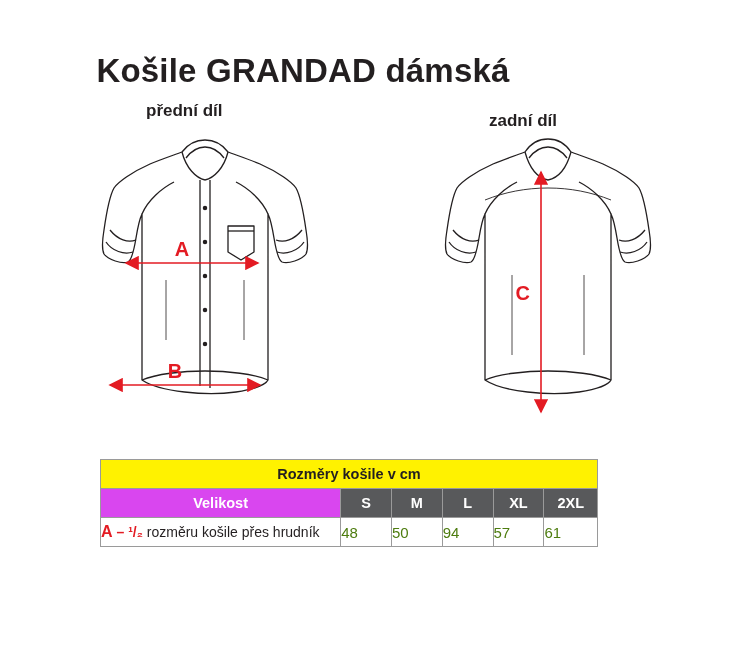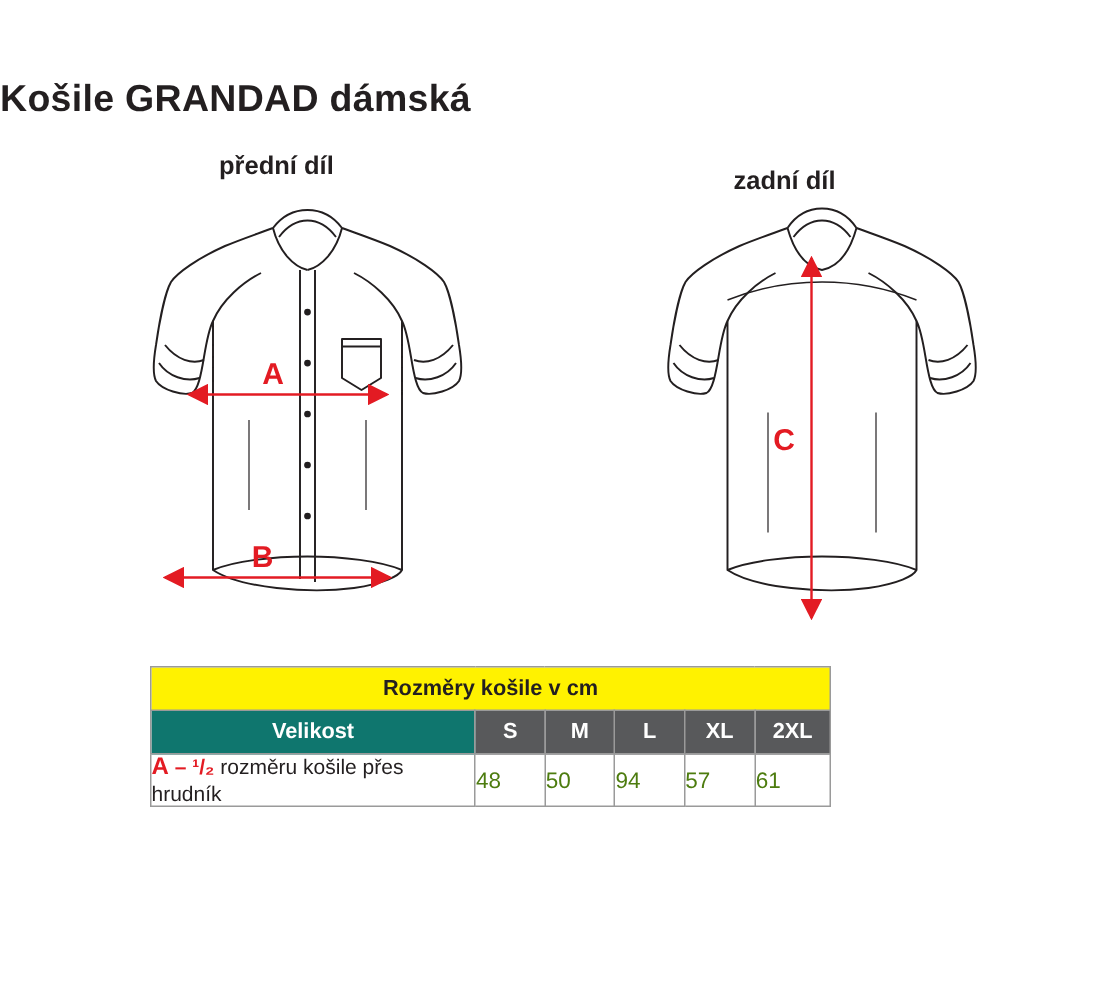--- a/index.html
+++ b/index.html
@@ -13,22 +13,22 @@
     font-family: "Liberation Sans", sans-serif;
     color: #231f20;
     position: relative;
     overflow: hidden;
   }
   .page-title {
     position: absolute;
     top: 52px;
     left: 0;
     width: 606px;
-    text-align: left;
-    font-size: 25px;
+    text-align: center;
+    font-size: 33px;
     font-weight: bold;
     letter-spacing: 0.2px;
   }
   .view-label {
     position: absolute;
     font-size: 17px;
     font-weight: bold;
     color: #231f20;
   }
   .label-front { top: 101px; left: 146px; }
@@ -45,22 +45,22 @@
     font-family: "Liberation Sans", sans-serif;
     font-size: 20px;
     font-weight: bold;
     fill: #e31b23;
   }
 
   
   .size-table {
     position: absolute;
     left: 100px;
-    top: 444px;
-    width: 454px;
+    top: 459px;
+    width: 498px;
     border-collapse: collapse;
     font-size: 14.5px;
   }
   .size-table th, .size-table td {
     border: 1px solid #9a9a9a;
     padding: 0;
     height: 29px;
     box-sizing: border-box;
   }
   .tbl-title {
@@ -72,21 +72,21 @@
     height: 28px;
     border: 1px solid #9a9a9a;
   }
   .hdr {
     background: #58595b;
     color: #ffffff;
     font-weight: bold;
     text-align: center;
   }
   .hdr-first {
-    background: #0f766e;
+    background: #d946ef;
     color: #ffffff;
     font-weight: bold;
     text-align: center;
   }
   .row-label {
     padding-left: 4px;
     padding-right: 4px;
     font-size: 14px;
   }
   .row-label .rl {

